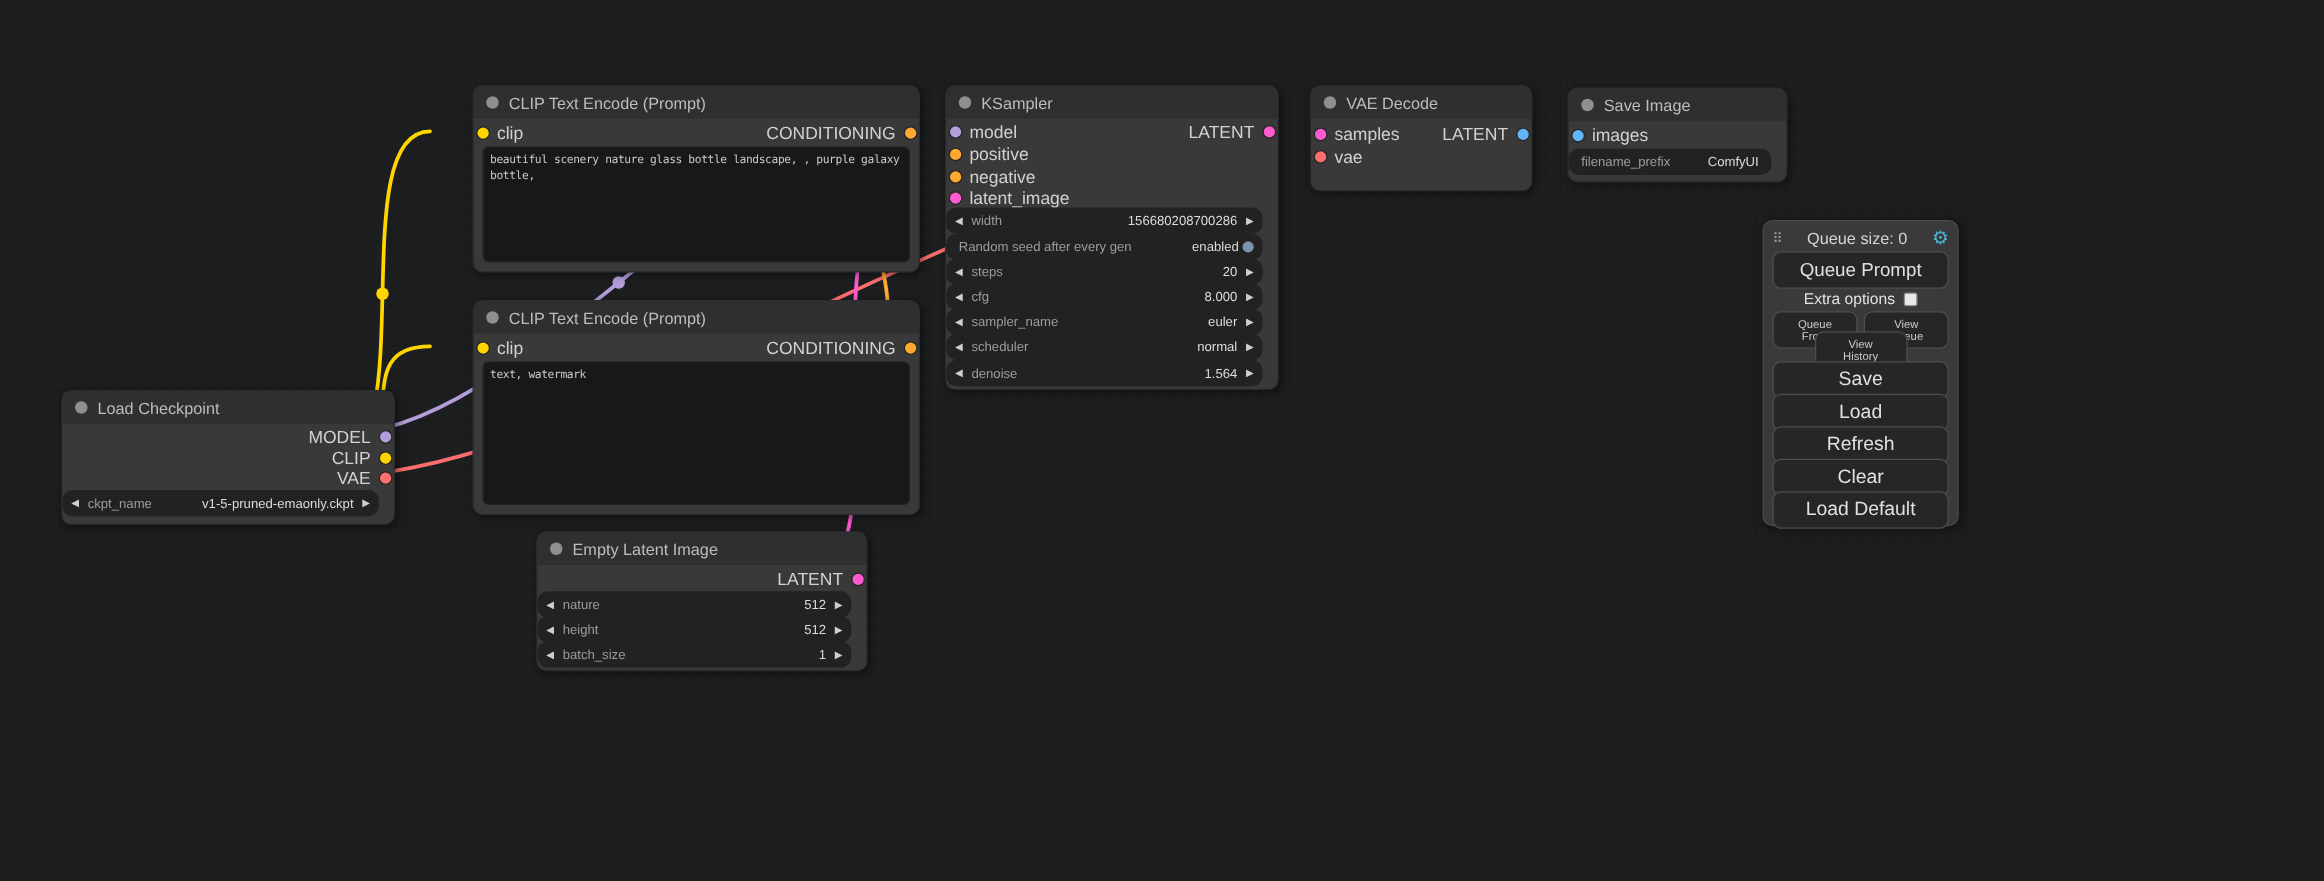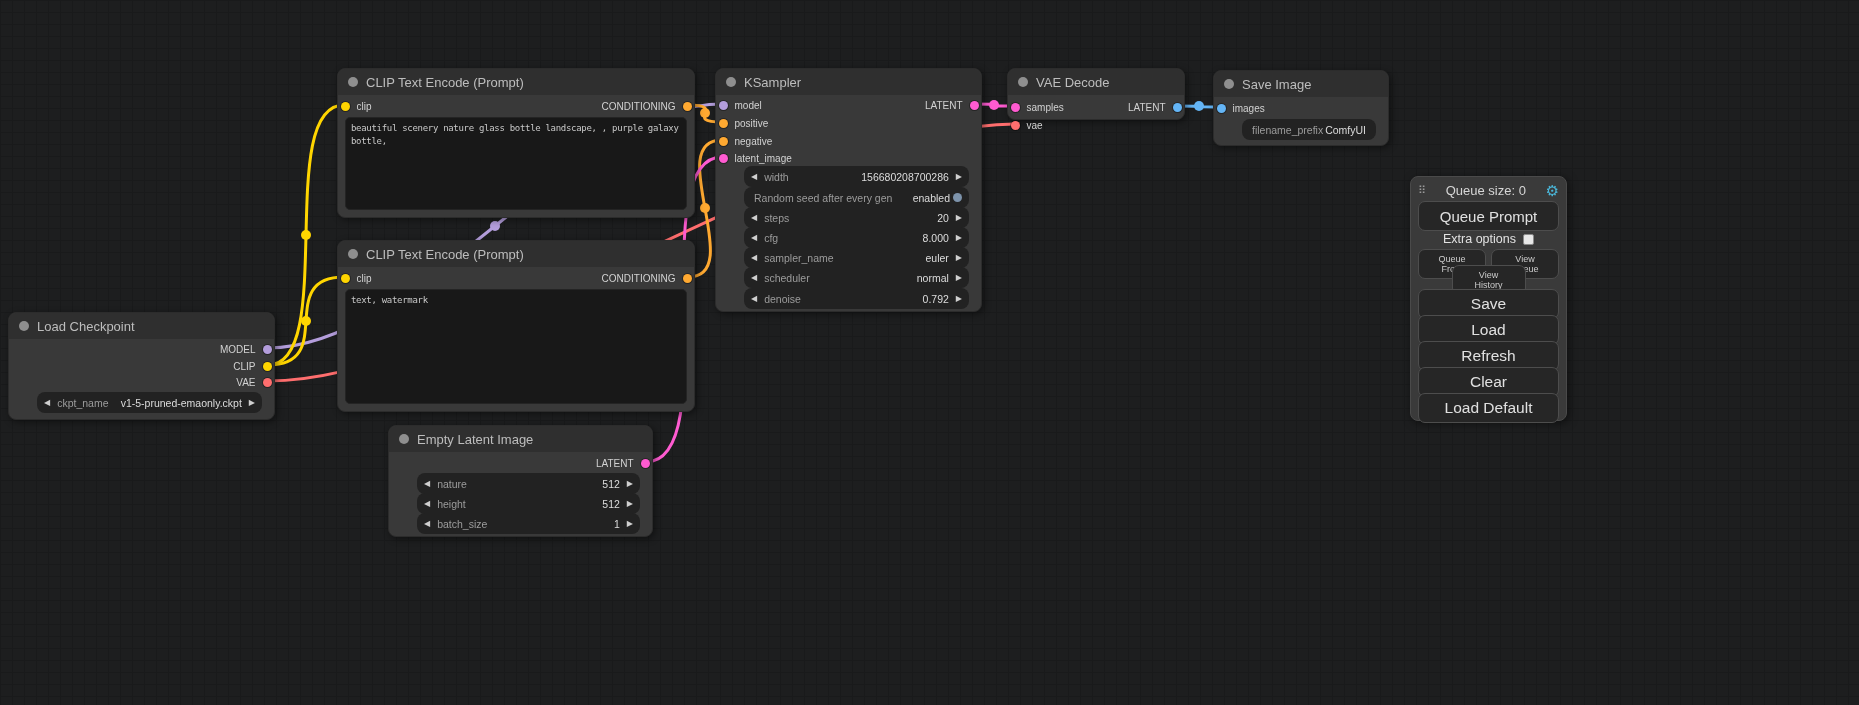--- a/index.html
+++ b/index.html
@@ -18,39 +18,39 @@
   .c-model{background:#b39ddb}.c-clip{background:#ffd500}.c-vae{background:#ff6e6e}
   .c-cond{background:#ffa931}.c-latent{background:#ff5bd1}.c-image{background:#64b5f6}
   .w-model{stroke:#b39ddb}.w-clip{stroke:#ffd500}.w-vae{stroke:#ff6e6e}
   .w-cond{stroke:#ffa931}.w-latent{stroke:#ff5bd1}.w-image{stroke:#64b5f6}
   .f-model{fill:#b39ddb}.f-clip{fill:#ffd500}.f-vae{fill:#ff6e6e}
   .f-cond{fill:#ffa931}.f-latent{fill:#ff5bd1}.f-image{fill:#64b5f6}
 
   .node{
     position:absolute;z-index:2;box-sizing:border-box;
     background:#393939;border:1px solid #2c2c2c;border-radius:8px;
-    box-shadow:2px 2px 7px rgba(0,0,0,.45);color:#cfcfcf;
+    box-shadow:2px 2px 7px rgba(0,0,0,.45);color:#cfcfcf;margin-left:41px;
   }
   .node-title{
     height:26px;background:#2f2f2f;border-radius:7px 7px 0 0;
     display:flex;align-items:center;gap:8px;padding:0 10px;box-sizing:border-box;
   }
   .title-dot{width:10px;height:10px;border-radius:50%;background:#8f8f8f;flex:none;}
   .title-text{font-size:13px;color:#bdbdbd;white-space:nowrap;}
 
-  .slot{position:absolute;display:flex;align-items:center;height:13px;font-size:10px;color:#d2d2d2;white-space:nowrap;}
+  .slot{position:absolute;display:flex;align-items:center;height:13px;font-size:14px;color:#d2d2d2;white-space:nowrap;}
   .slot .dot{width:9px;height:9px;border-radius:50%;flex:none;box-shadow:0 0 0 1px rgba(0,0,0,.35);}
   .slot.in{left:2.5px;}
   .slot.in .dot{margin-right:7px;}
   .slot.out{right:2.5px;}
   .slot.out .dot{margin-left:7px;order:2;}
   .slot.out .lbl{order:1;}
 
   .widget{
-    position:absolute;left:28px;right:12px;height:21px;box-sizing:border-box;
+    position:absolute;left:0;right:12px;height:21px;box-sizing:border-box;
     background:#222;border-radius:8px;display:flex;align-items:center;
     font-size:10.5px;padding:0 7px;color:#d6d6d6;
   }
   .w-arrow{font-size:8px;color:#cfcfcf;line-height:1;flex:none;}
   .w-label{color:#9c9c9c;margin-left:7px;}
   .widget.noarrow .w-label{margin-left:3px;}
   .w-value{margin-left:auto;margin-right:7px;color:#dcdcdc;}
   .widget .w-value.last{margin-right:3px;}
   .toggle-dot{width:9px;height:9px;border-radius:50%;background:#7d93ab;flex:none;}
 
@@ -252,26 +252,26 @@
   </div>
   <div class="widget" style="top:198px">
     <span class="w-arrow">◀</span>
     <span class="w-label">scheduler</span>
     <span class="w-value">normal</span>
     <span class="w-arrow">▶</span>
   </div>
   <div class="widget" style="top:219px">
     <span class="w-arrow">◀</span>
     <span class="w-label">denoise</span>
-    <span class="w-value">0.792</span>
-    <span class="w-arrow">▶</span>
-  </div>
-</div>
-
-<div class="node" style="left:1007px;top:68px;width:178px;height:52px">
+    <span class="w-value">1.564</span>
+    <span class="w-arrow">▶</span>
+  </div>
+</div>
+
+<div class="node" style="left:1007px;top:68px;width:178px;height:85px">
   <div class="node-title">
     <span class="title-dot"></span>
     <span class="title-text">VAE Decode</span>
   </div>
   <div class="slot in" style="top:31.5px">
     <span class="dot c-latent"></span>
     <span class="lbl">samples</span>
   </div>
   <div class="slot out" style="top:31.5px">
     <span class="lbl">LATENT</span>

